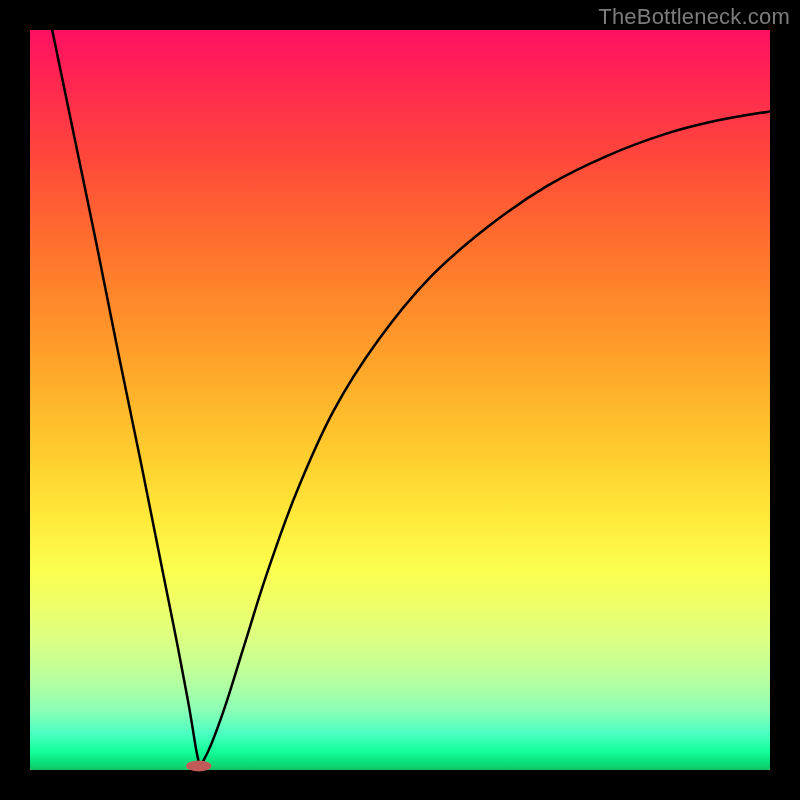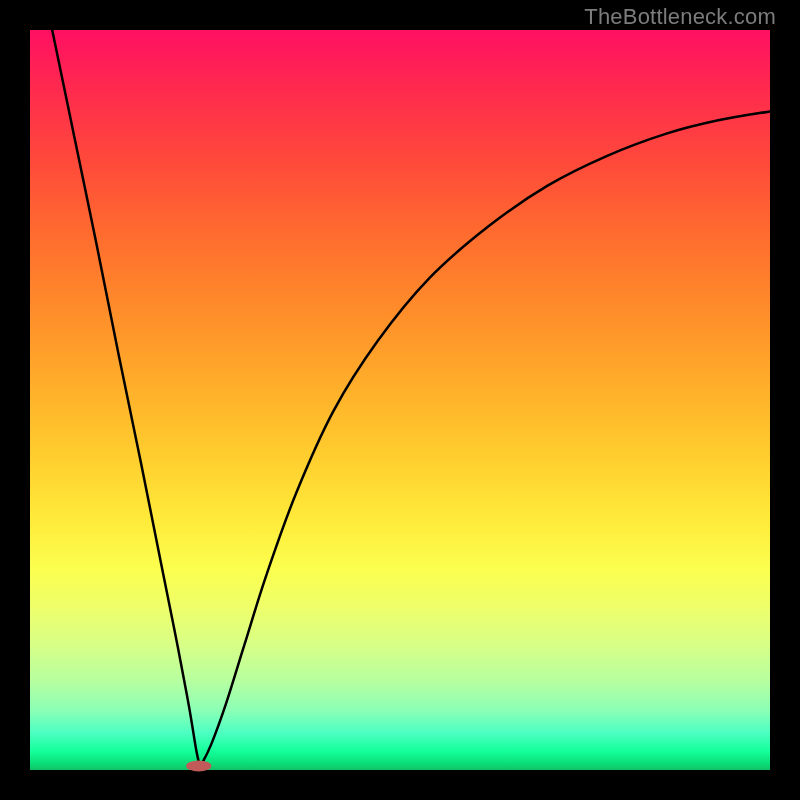--- a/index.html
+++ b/index.html
@@ -48,21 +48,21 @@
     position: absolute;
     left: 0;
     top: 0;
     width: 740px;
     height: 740px;
     overflow: visible;
   }
   .watermark {
     position: absolute;
     top: 4px;
-    right: 24px;
+    right: 10px;
     color: #7c7c7c;
     font-size: 22px;
     font-weight: 400;
     letter-spacing: 0.2px;
     user-select: none;
   }
 </style>
 </head>
 <body>
 

